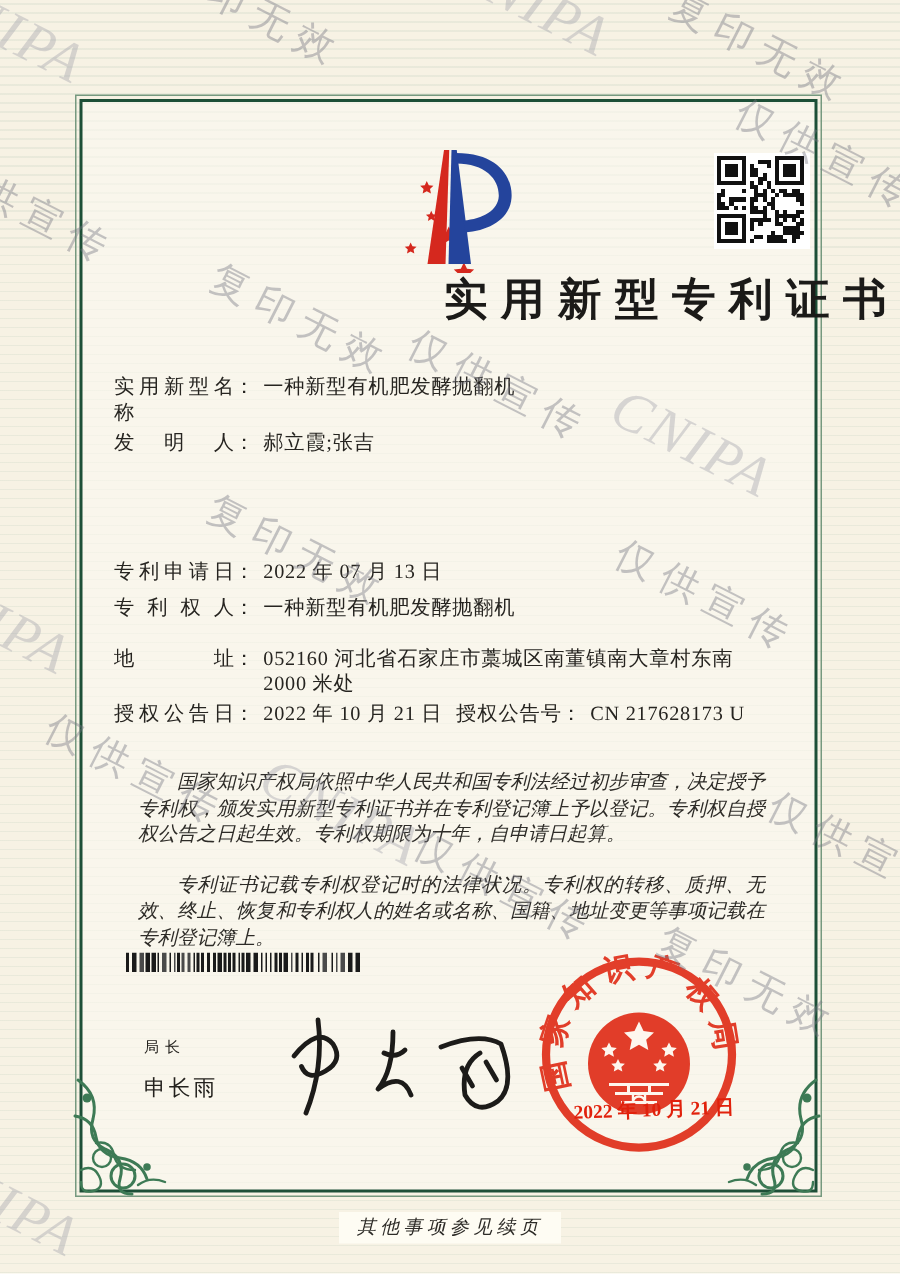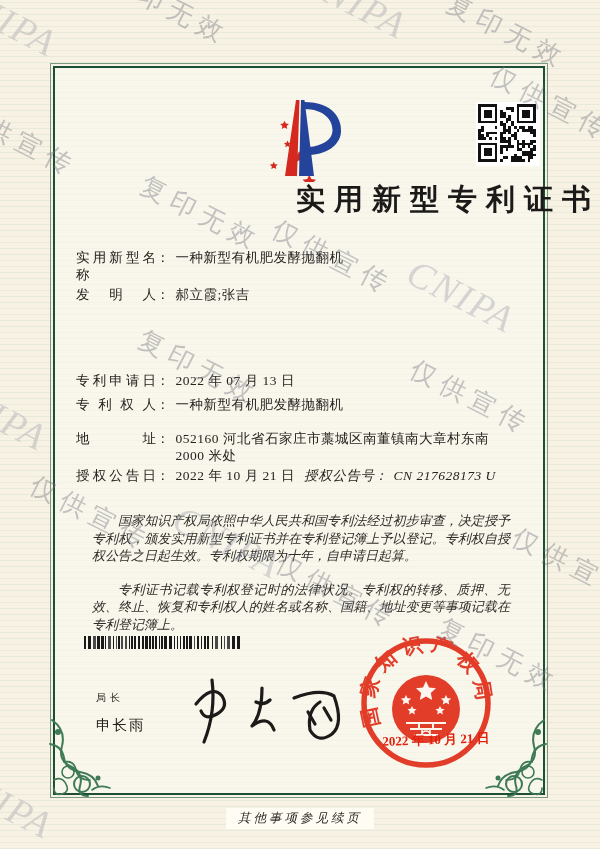--- a/index.html
+++ b/index.html
@@ -22,21 +22,21 @@
   .cert-no{left:76px; top:100px; font-size:12.5px; letter-spacing:1.5px; color:#33312e;}
   .title{left:0; top:180px; width:600px; text-align:right; font-size:29px; font-weight:bold;
     letter-spacing:9px; color:#1b1a18;}
   
   .frow{left:76px; width:460px; font-size:13.5px; color:#262420; line-height:17px;}
   .flabel{display:inline-block; width:80px; text-align:justify; text-align-last:justify;
     font-weight:500; vertical-align:top;}
   .fsep{display:inline-block; margin-right:6px; vertical-align:top;}
   .fvalue{display:inline-block; vertical-align:top; letter-spacing:0.5px;}
   .fvalue.wide{width:345px;}
-  .grant-right{position:absolute; left:228px; top:0; white-space:nowrap;font-style:italic;}
+  .grant-right{position:absolute; left:228px; top:0; white-space:nowrap;}
   .grant-right .flabel{width:70px;}
   
   .paras{left:76px; top:496px; width:450px; font-size:13px; line-height:17.5px;
     font-style:italic; color:#2d2b27; text-align:justify;}
   .paras p{margin:16px; text-indent:2em;}
   
   .barcode{left:84px; top:635px; width:158px; height:13px;}
   
   .signer-title{left:96px; top:691px; font-size:10px; letter-spacing:4px; color:#23211d;
     font-family:Liberation Serif, serif;}

